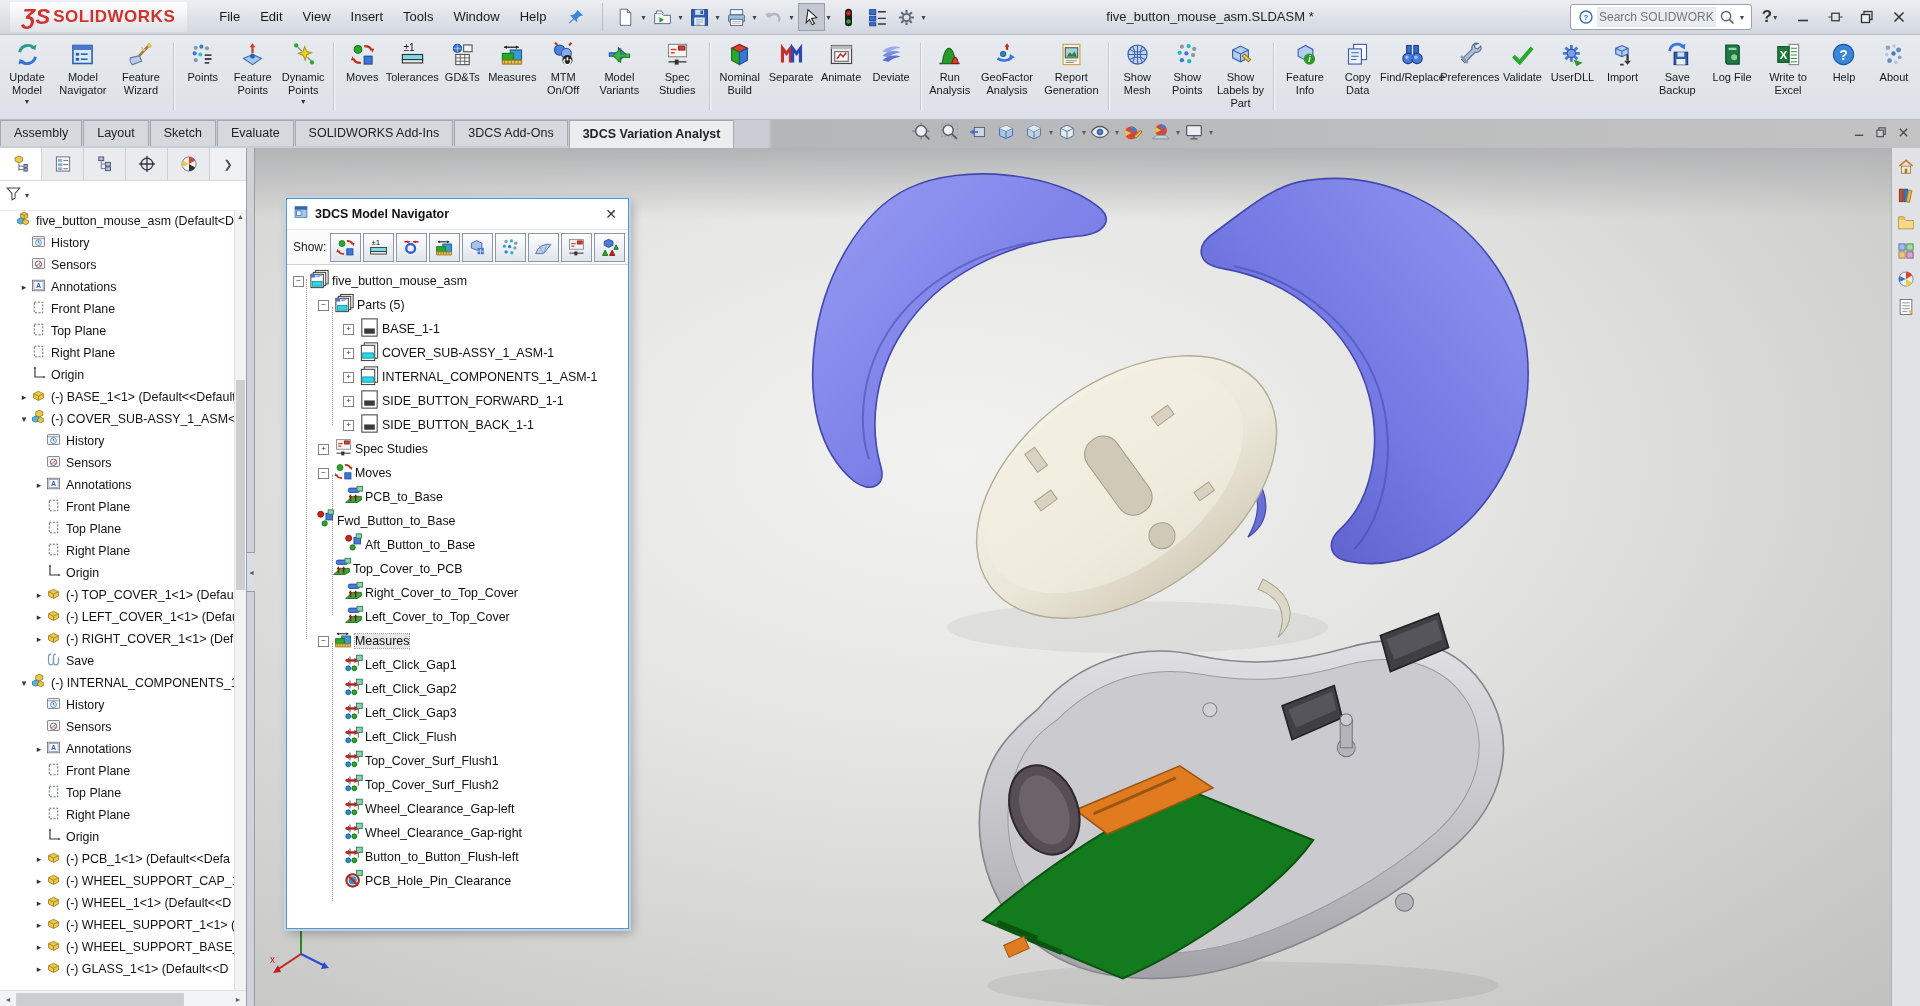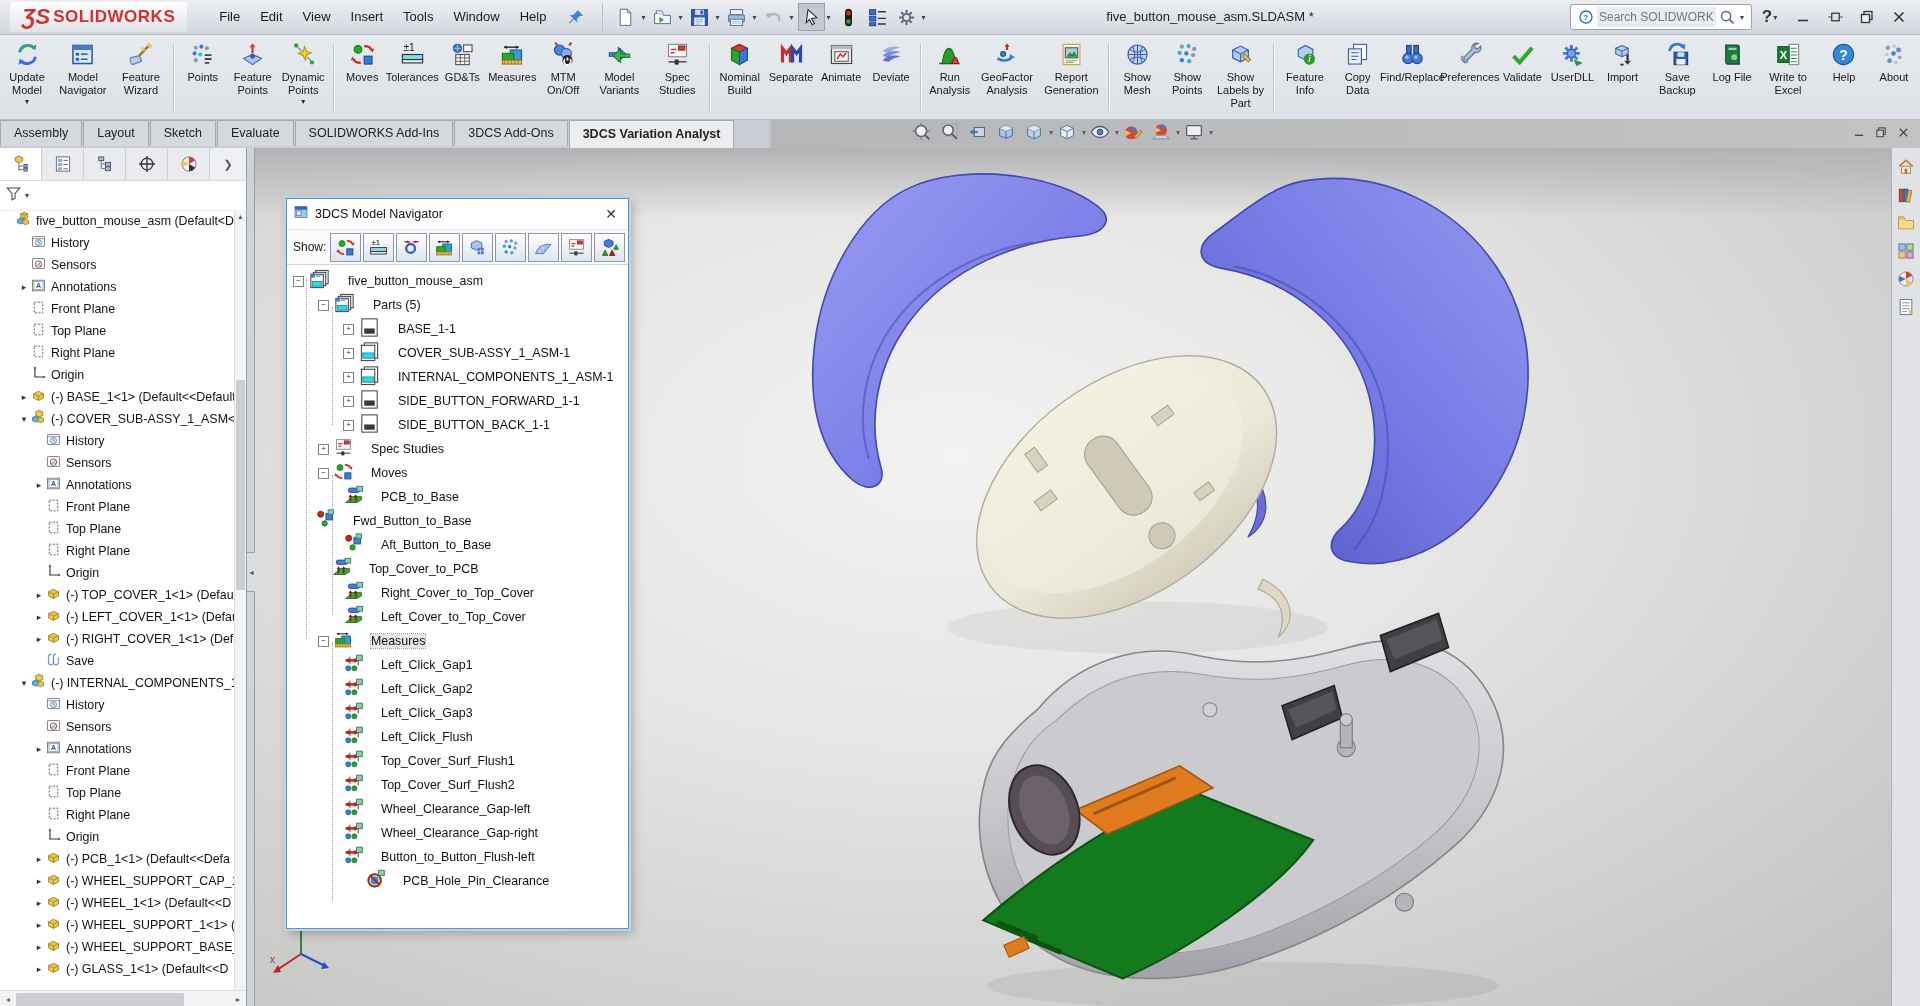--- a/index.html
+++ b/index.html
@@ -86,31 +86,31 @@
   .hu-caret{font-size:8px;color:#5a5f66;margin-left:1px;}
   
   .taskpane{position:absolute;top:0;bottom:0;right:0;width:28px;background:#e0e2e6;
             border-left:1px solid #aeb2ba;display:flex;flex-direction:column;align-items:center;padding-top:6px;z-index:4;}
   .tp-btn{width:24px;height:25px;display:flex;align-items:center;justify-content:center;margin-bottom:3px;}
   
   .navwin{position:absolute;left:31px;top:50px;width:341px;height:729px;background:#fff;
           border:1px solid #5f94c6;box-shadow:0 0 0 2px #bdd3e9,3px 4px 10px rgba(0,0,0,.28);z-index:10;
           display:flex;flex-direction:column;}
   .nav-title{height:30px;display:flex;align-items:center;border-bottom:1px solid #e3e6ea;padding:0 6px;}
-  .nav-title .t{flex:1;font-size:12.5px;color:#111;margin-left:6px;}
+  .nav-title .t{flex:1;font-size:12.5px;color:#111;margin-left:6px;font-weight:bold;}
   .nav-close{width:22px;height:22px;display:flex;align-items:center;justify-content:center;font-size:14px;color:#333;}
   .showbar{height:34px;display:flex;align-items:center;border-bottom:1px solid #cfd3d8;padding:0 4px;background:#fbfbfc;}
   .showbar .sl{font-size:12px;margin:0 4px 0 2px;}
   .show-btn{width:29px;height:27px;border:1px solid #8a98a8;background:linear-gradient(#fdfdfe,#dfe5ec);
             display:flex;align-items:center;justify-content:center;margin-right:2px;}
   .ntree{position:relative;flex:1;overflow:hidden;padding-top:4px;}
   .nrow{height:24px;display:flex;align-items:center;white-space:nowrap;cursor:default;position:relative;}
   .nrow .xp{flex:none;width:9px;height:9px;border:1px solid #848484;background:#fff;font-size:8px;
             line-height:7px;text-align:center;color:#333;margin-right:4px;}
-  .nrow .nlabel{font-size:12.4px;margin-left:17px;color:#101010;}
+  .nrow .nlabel{font-size:12.4px;margin-left:1px;color:#101010;}
   .nrow .nlabel.sel{background:#e7e7e7;outline:1px dotted #9a9a9a;}
   .guide{position:absolute;border-left:1px dotted #9f9f9f;width:0;}
   
   .triad{position:absolute;left:12px;bottom:28px;width:70px;height:60px;z-index:3;}
 </style>
 </head>
 <body>
 
 <div id="app">
 
@@ -1551,21 +1551,21 @@
               <span><svg width="21" height="21" viewBox="0 0 24 24">
                   <path d="M3 8.5h14" stroke="#c02020" stroke-width="2.8"></path>
                   <path d="M2.5 8.5L7 5.5v6zM17.5 8.5L13 5.5v6z" fill="#c02020"></path>
                   <path d="M8 4v9M17.5 8.5v6" stroke="#444" stroke-width="1"></path>
                   <rect x="15.5" y="2.5" width="6.5" height="6" fill="#8ed0a8" stroke="#2a7a50"></rect>
                   <circle cx="6" cy="17.5" r="2.8" fill="#2a8ad8" stroke="#105a90"></circle>
                   <circle cx="13" cy="17.5" r="2.8" fill="#2aa82a" stroke="#156a15"></circle>
                 </svg></span>
               <span class="nlabel">Button_to_Button_Flush-left</span>
             </div>
-            <div class="nrow" style="padding-left: 78px;">
+            <div class="nrow" style="padding-left: 56px;">
               <span><svg width="21" height="21" viewBox="0 0 24 24">
                   <circle cx="11" cy="13" r="8" fill="#2aa82a"></circle>
                   <circle cx="11" cy="13" r="5.2" fill="#3a8ad8" stroke="#fff" stroke-width="1.2"></circle>
                   <circle cx="11" cy="13" r="7.2" fill="none" stroke="#c02020" stroke-width="2"></circle>
                   <path d="M6 7.5l10.5 10.5" stroke="#c02020" stroke-width="2.2"></path>
                   <rect x="15.5" y="1.5" width="6.5" height="6" fill="#8ed0a8" stroke="#2a7a50"></rect>
                 </svg></span>
               <span class="nlabel">PCB_Hole_Pin_Clearance</span>
             </div>
           </div>

